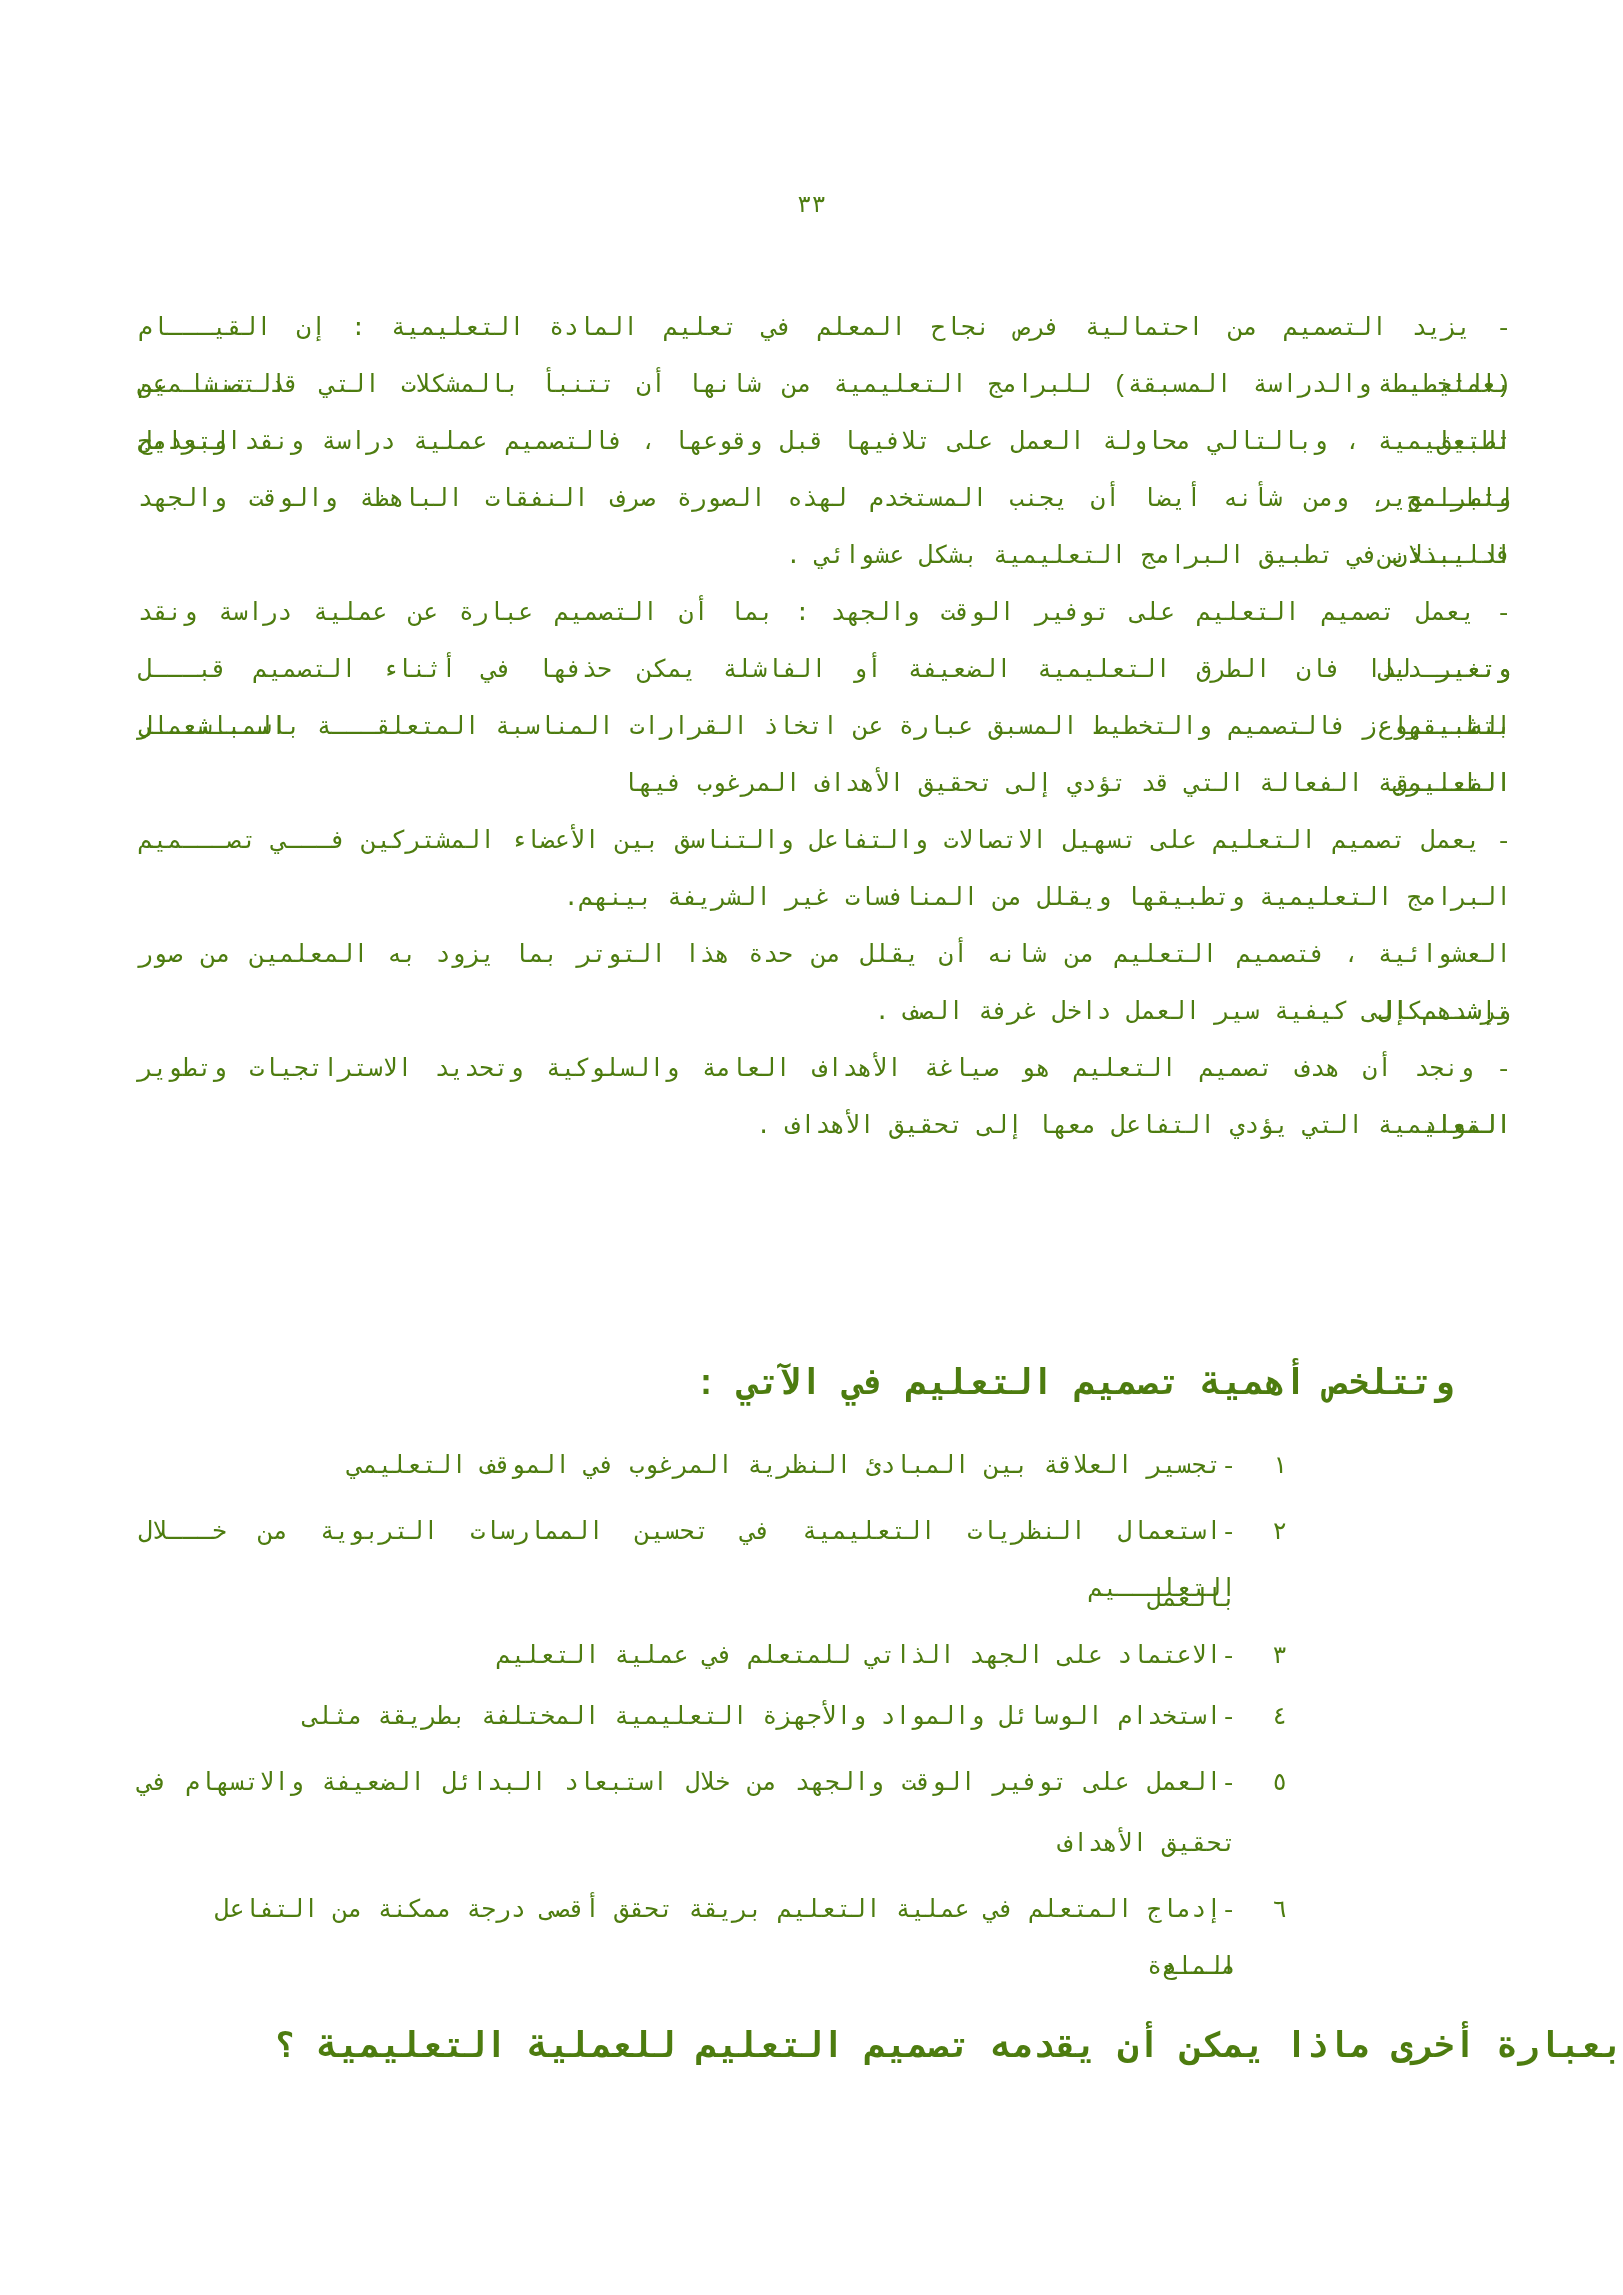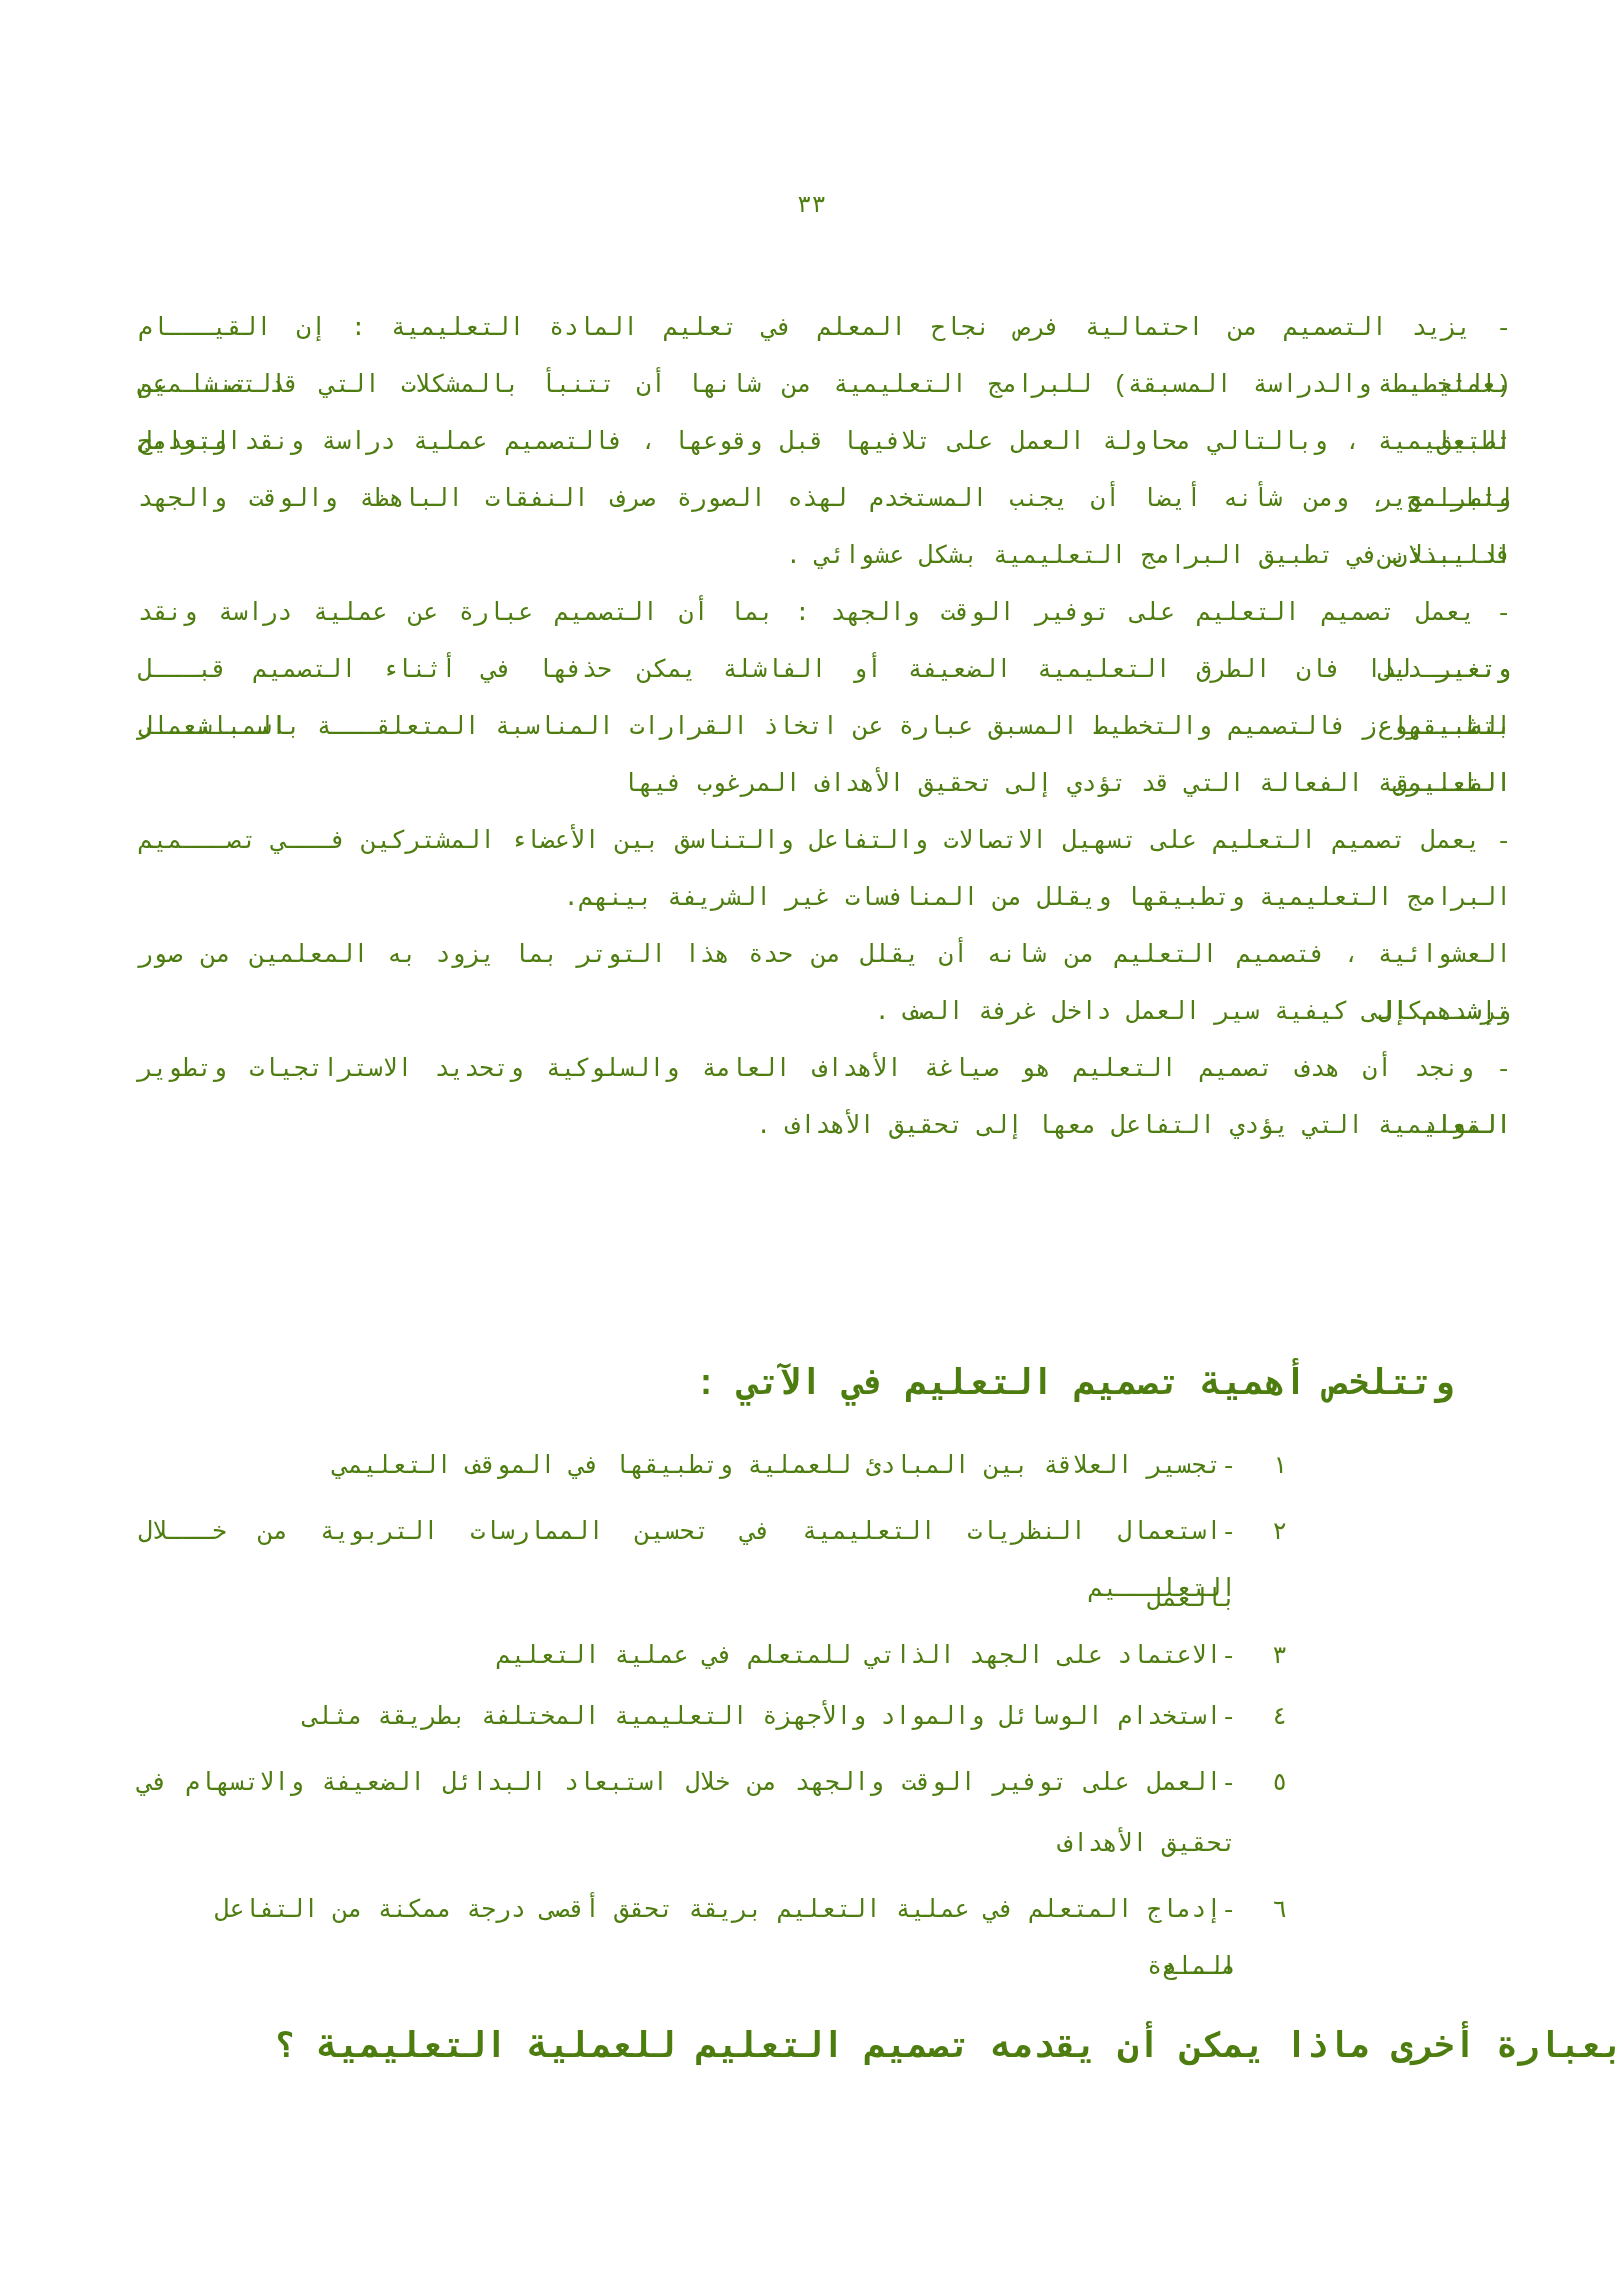--- a/index.html
+++ b/index.html
@@ -78,21 +78,21 @@
     <div class="line j">العشوائية ، فتصميم التعليم من شانه أن يقلل من حدة هذا التوتر بما يزود به المعلمين من صور وإشـــكال</div>
     <div class="line r">ترشدهم إلى كيفية سير العمل داخل غرفة الصف .</div>
     <div class="line j">- ونجد أن هدف تصميم التعليم هو صياغة الأهداف العامة والسلوكية وتحديد الاستراتجيات وتطوير المواد</div>
     <div class="line r">التعليمية التي يؤدي التفاعل معها إلى تحقيق الأهداف .</div>
   </div>
 
   <div class="section-heading">وتتلخص أهمية تصميم التعليم في الآتي :</div>
 
   <div class="list-row" style="top:1438px">
     <span class="num">١</span>
-    <span class="txt">-تجسير العلاقة بين المبادئ للعملية وتطبيقها في الموقف التعليمي</span>
+    <span class="txt">-تجسير العلاقة بين المبادئ النظرية المرغوب في الموقف التعليمي</span>
   </div>
   <div class="list-row" style="top:1504px">
     <span class="num">٢</span>
     <span class="txt j">-استعمال النظريات التعليمية في تحسين الممارسات التربوية من خـــلال التعلـــيم</span>
   </div>
   <div class="list-row" style="top:1571px">
     <span class="num"></span>
     <span class="txt">بالعمل</span>
   </div>
   <div class="list-row" style="top:1628px">

